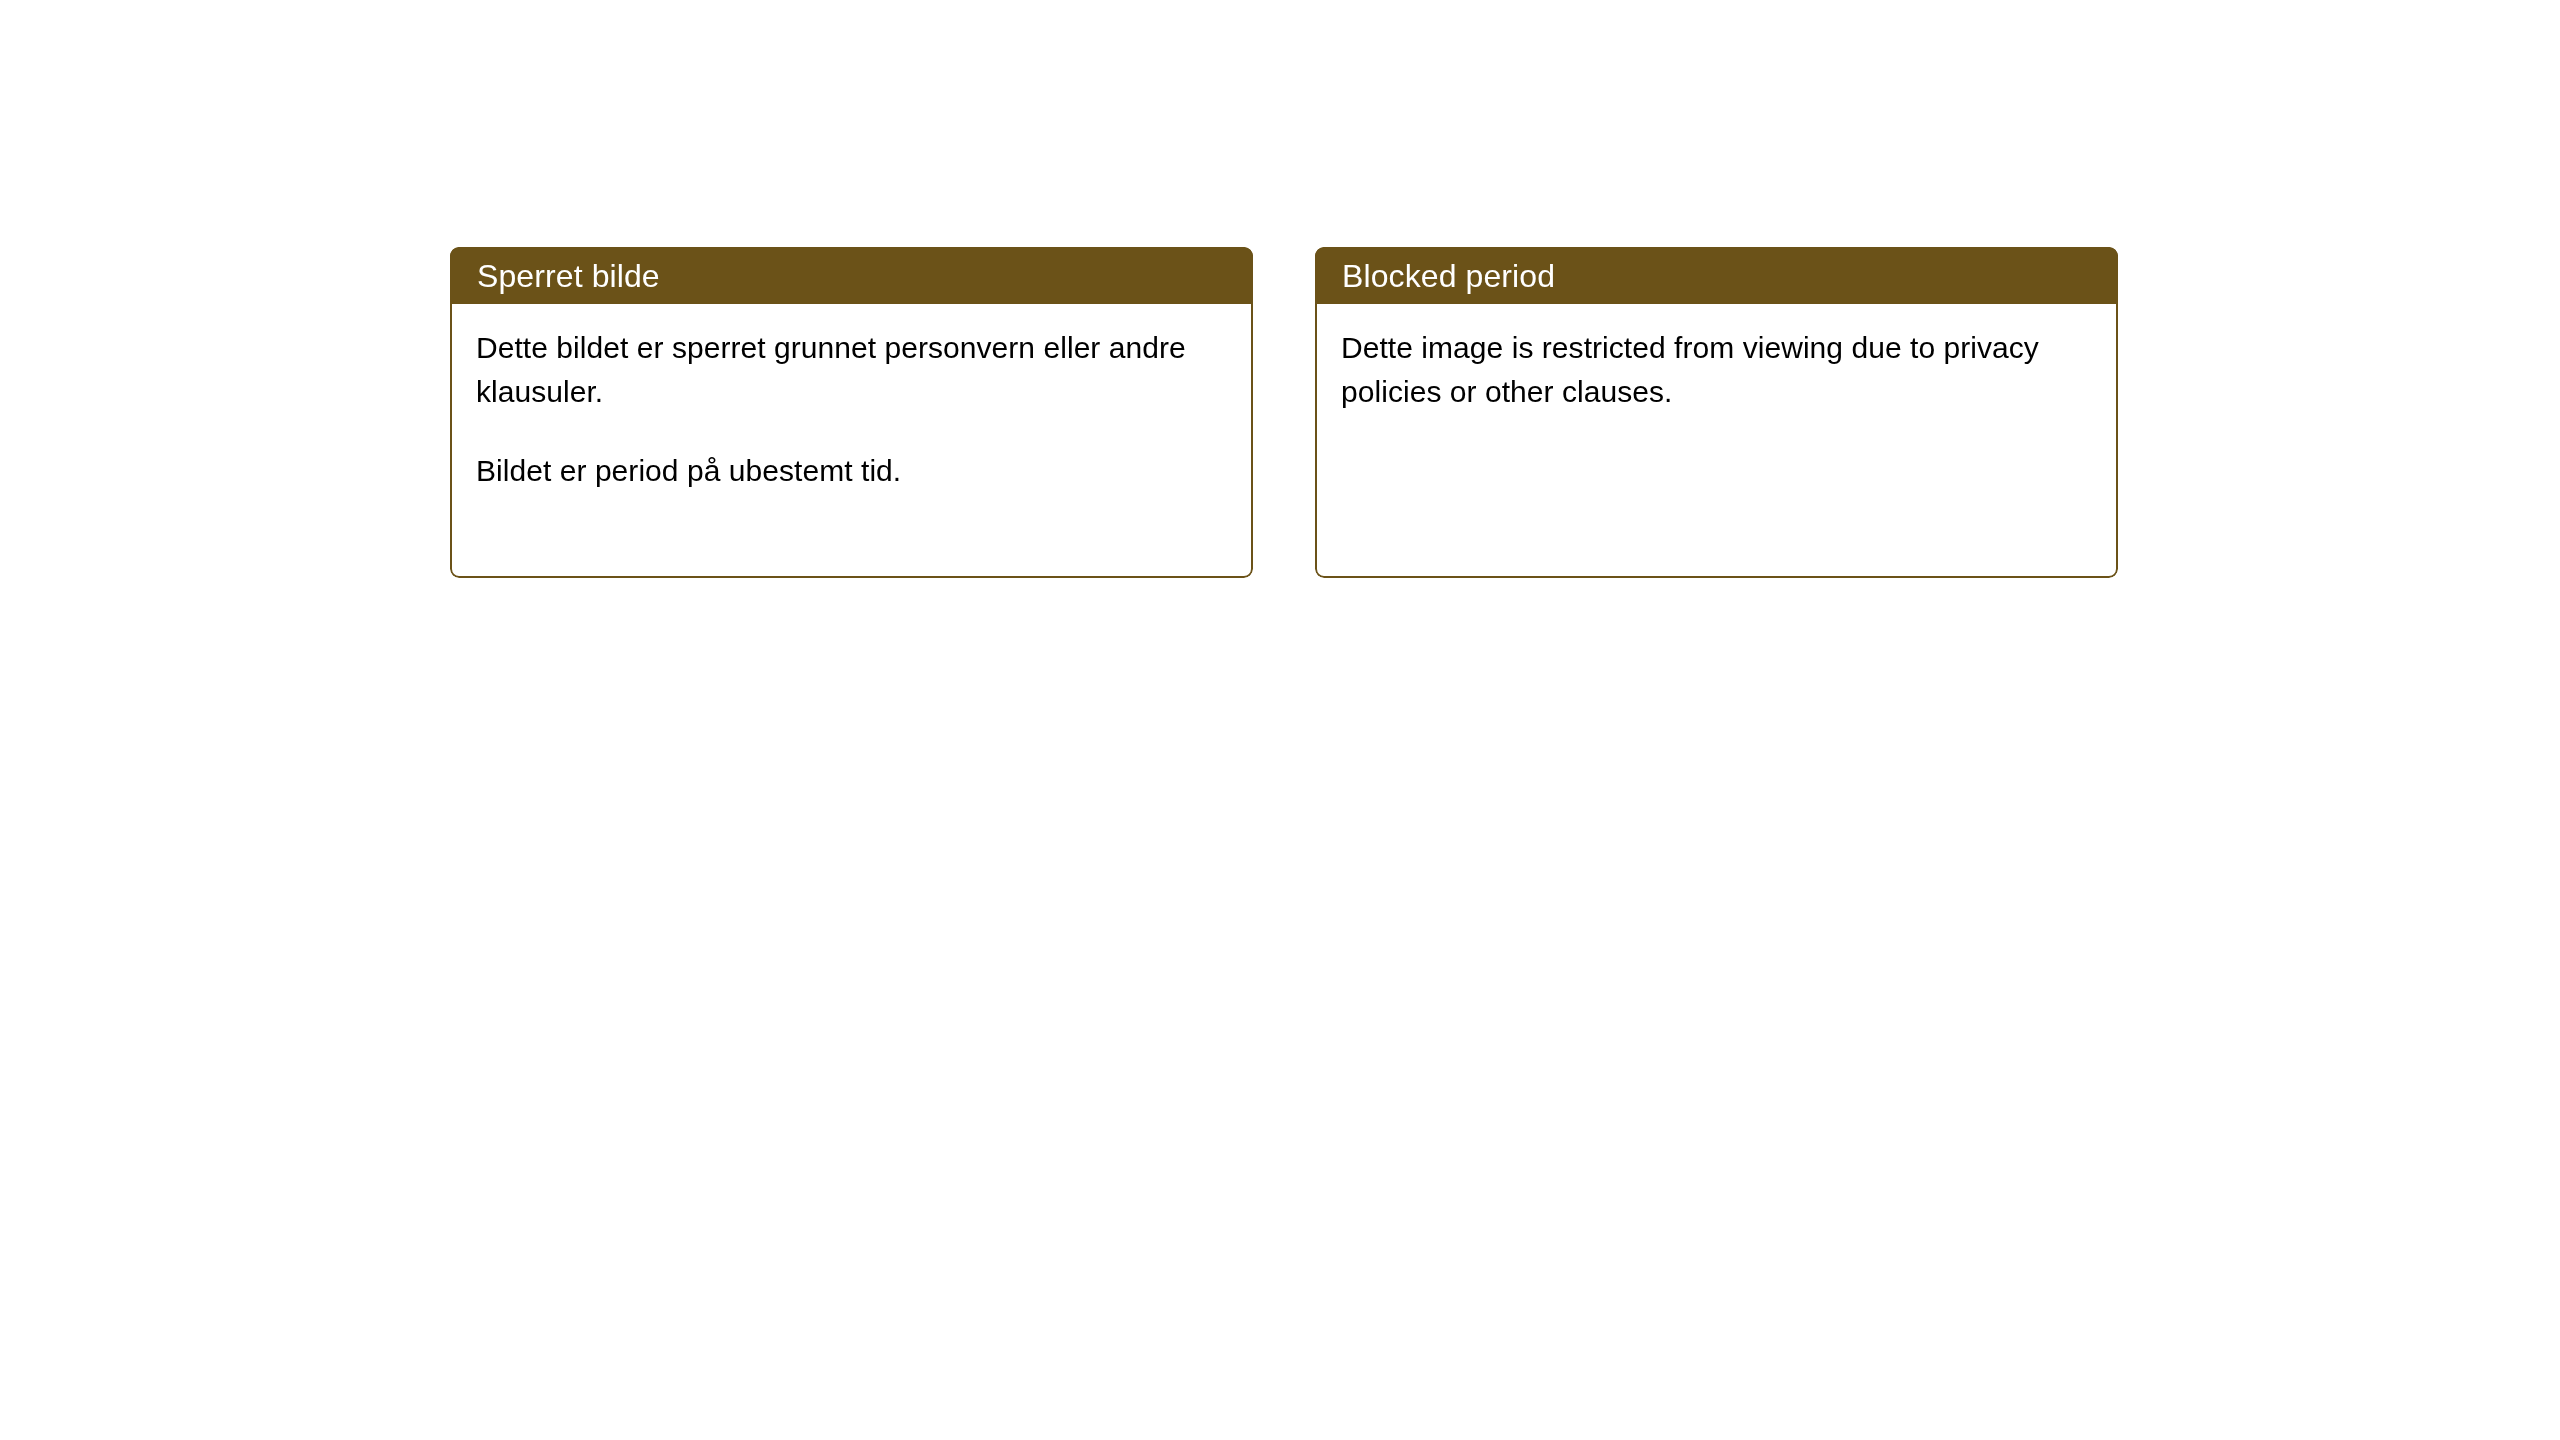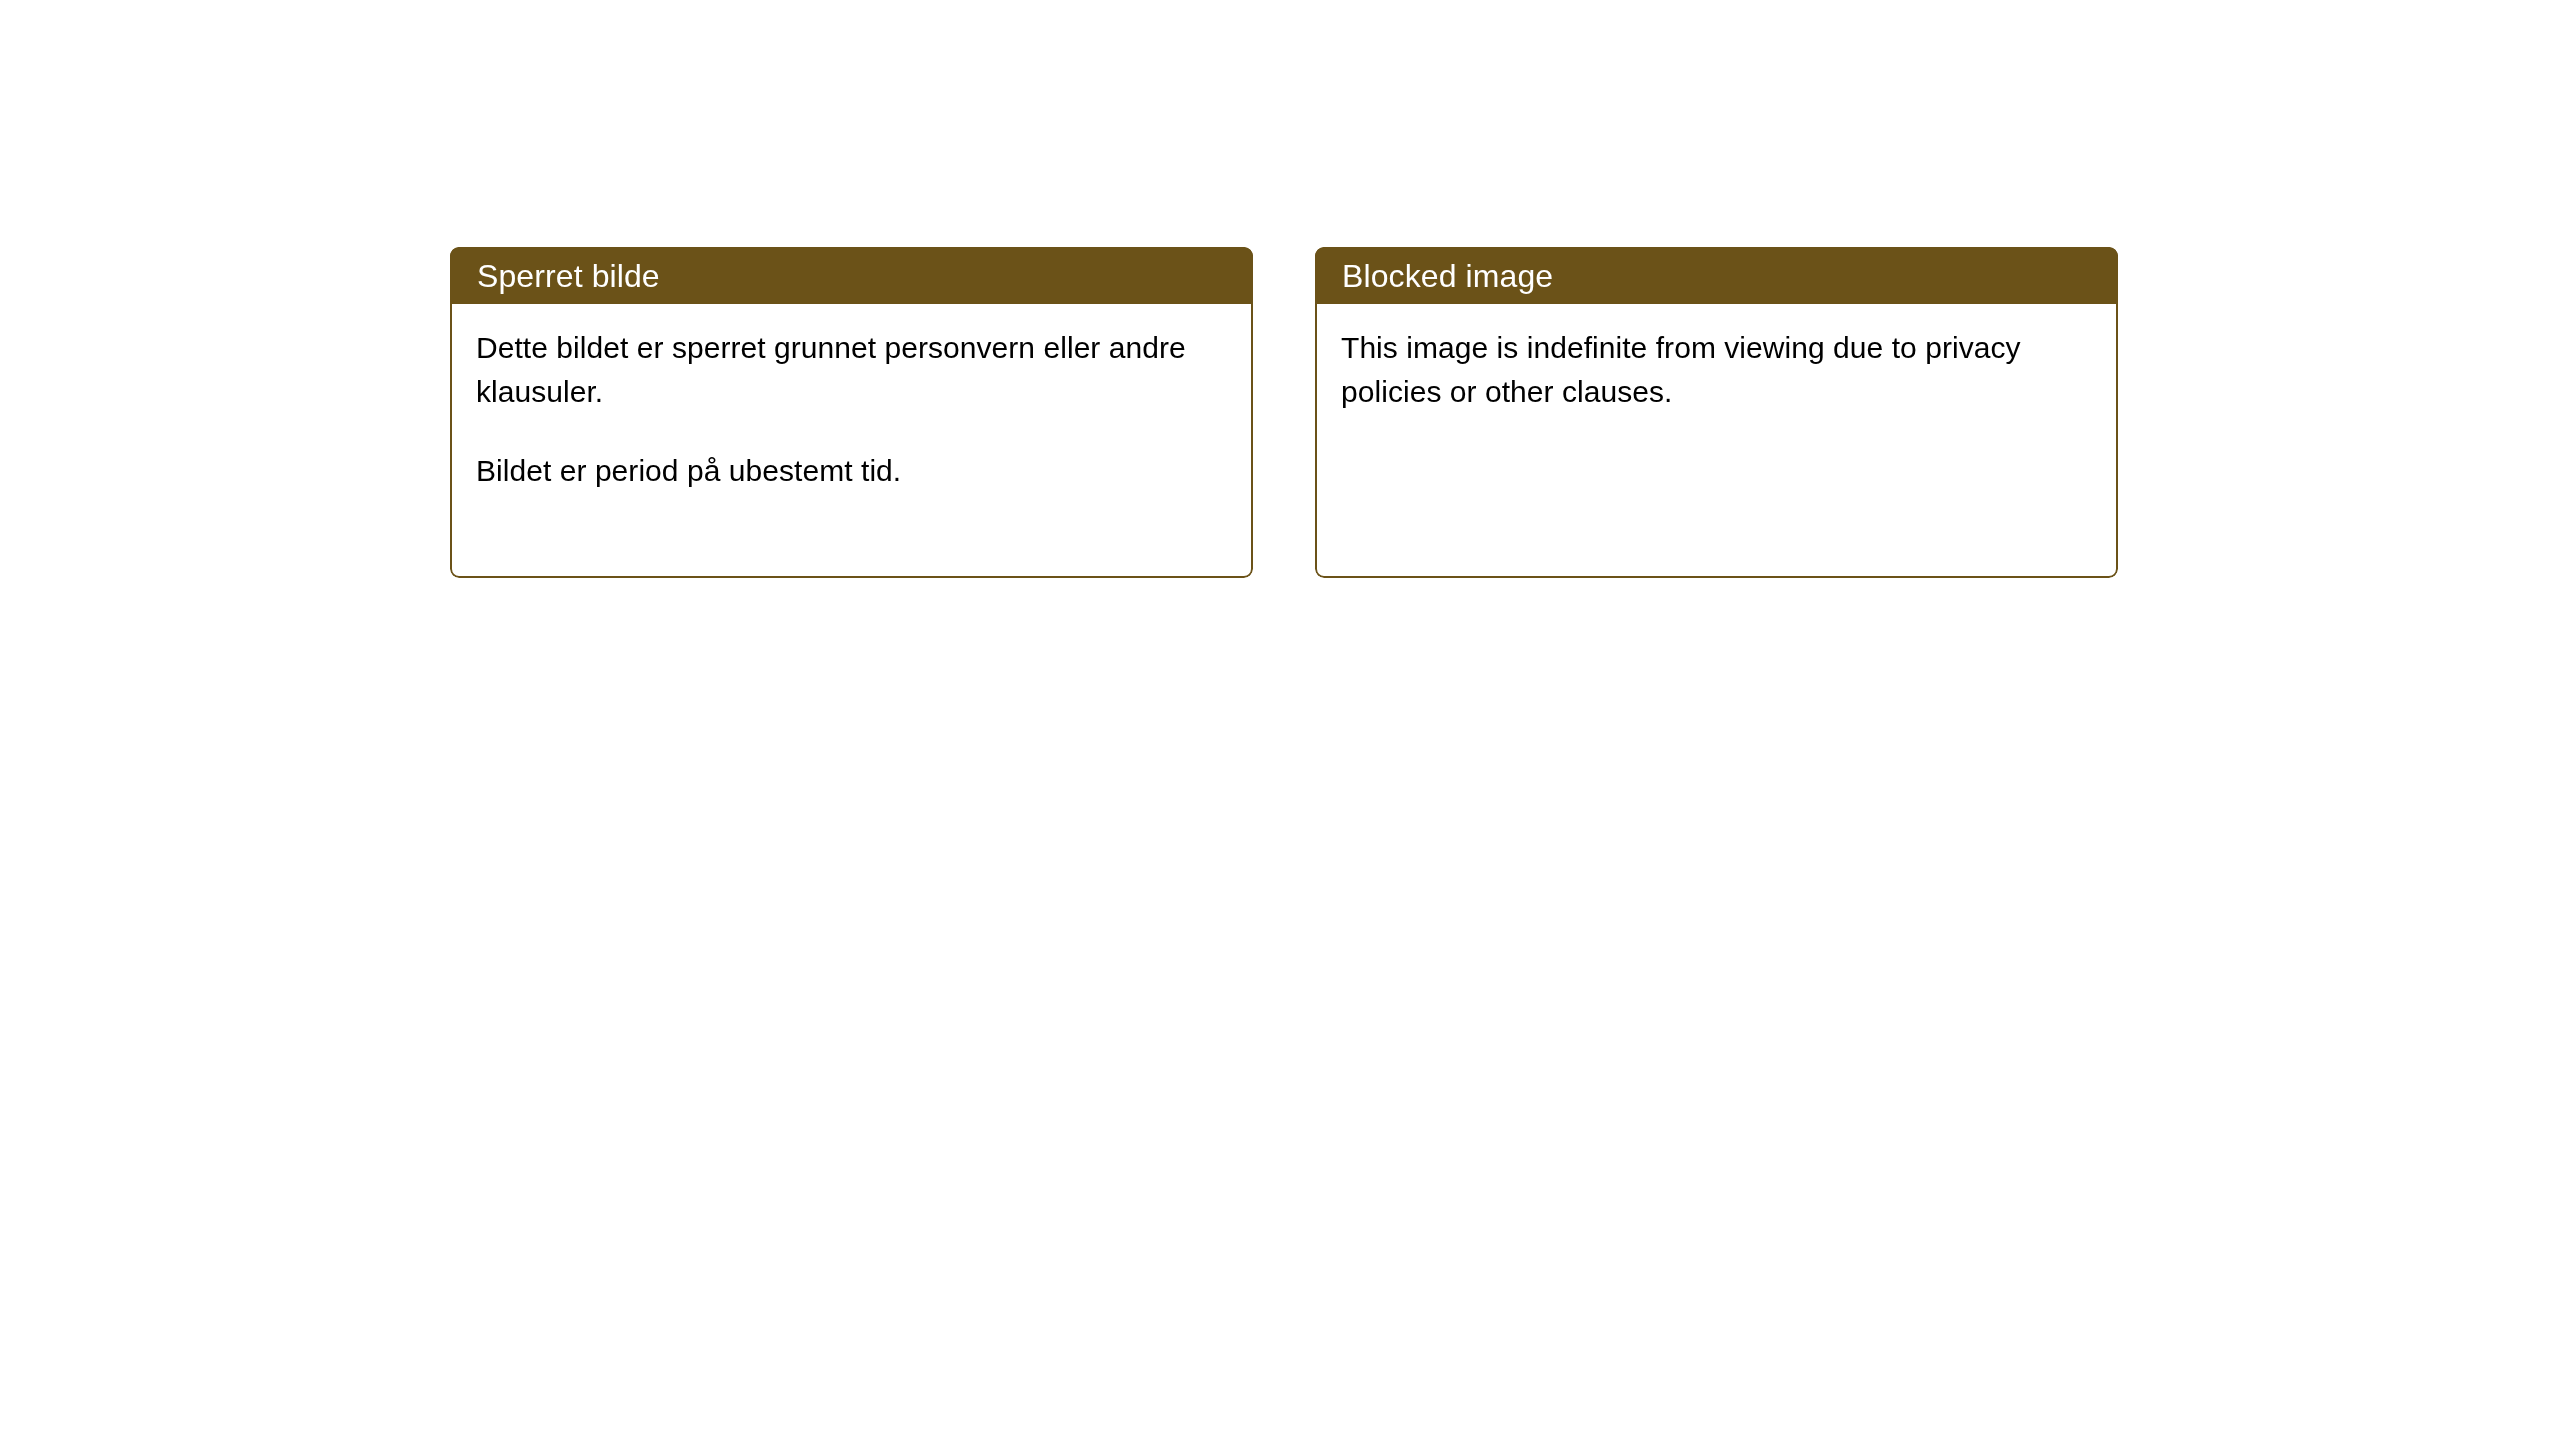--- a/index.html
+++ b/index.html
@@ -102,20 +102,20 @@
       <span class="card-title">Sperret bilde</span>
     </div>
     <div class="card-body">
       <p class="card-paragraph">Dette bildet er sperret grunnet personvern eller andre klausuler.</p>
       <p class="card-paragraph">Bildet er period på ubestemt tid.</p>
     </div>
   </section>
 
   <section class="notice-card">
     <div class="card-header">
-      <span class="card-title">Blocked image</span>
+      <span class="card-title">Blocked period</span>
     </div>
     <div class="card-body">
-      <p class="card-paragraph">This image is indefinite from viewing due to privacy policies or other clauses.</p>
+      <p class="card-paragraph">Dette image is restricted from viewing due to privacy policies or other clauses.</p>
     </div>
   </section>
 
 </div>
 
 </body></html>

